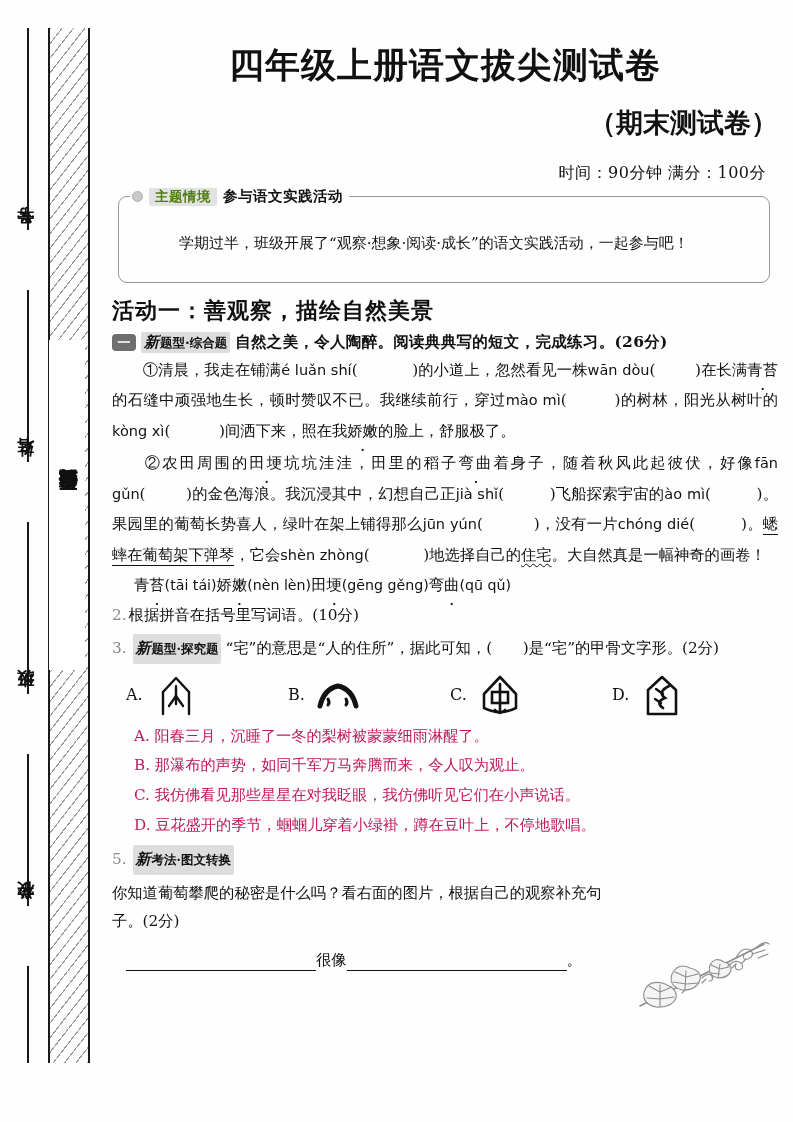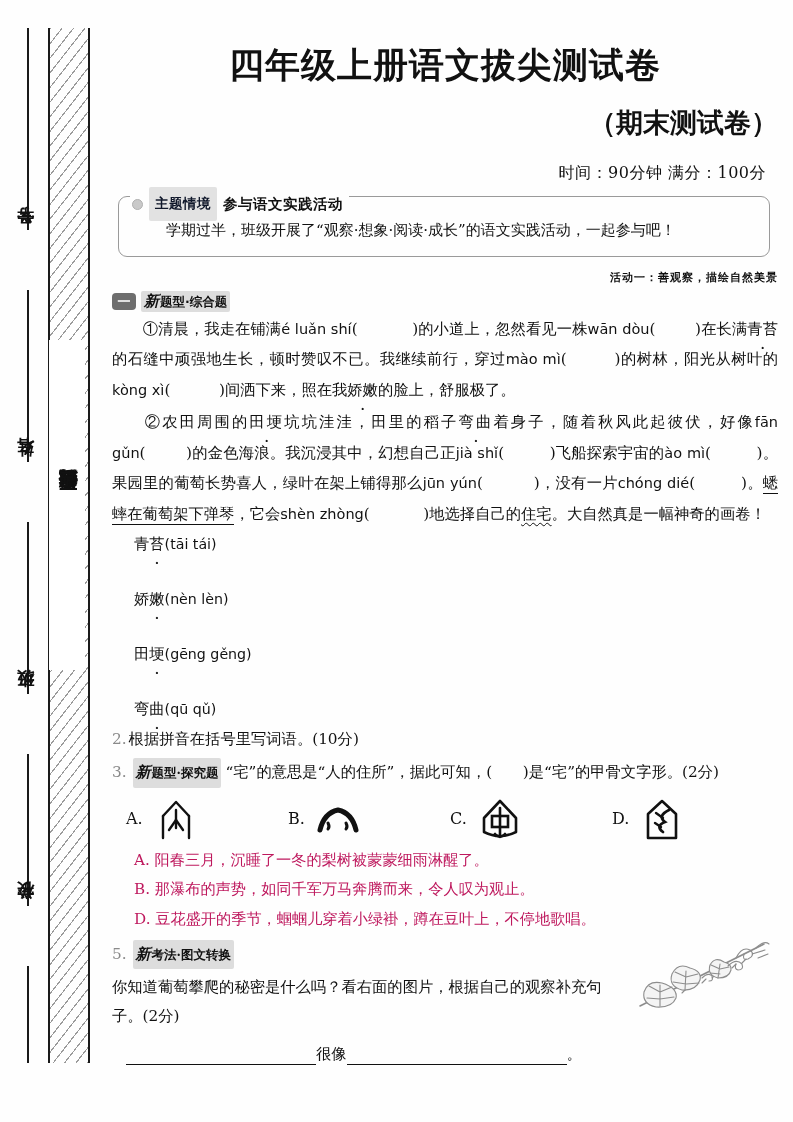--- a/index.html
+++ b/index.html
@@ -105,37 +105,37 @@
     padding:0 6px 0 2px;
     display:flex;align-items:center;gap:6px;
     white-space:nowrap;
   }
   .theme-dot{
     width:9px;height:9px;border-radius:50%;
     background:#c9c9c9;border:1px solid #b0b0b0;
     display:inline-block;
   }
   .tag-gray{
-    background:#e2e2e2;color:#0f172a;
+    background:#e2e2e2;color:#4d7c0f;
     font-size:13.5px;font-weight:700;
-    padding:8px 6px;border-radius:2px;
+    padding:0 6px;border-radius:2px;
     letter-spacing:0.5px;
   }
   .theme-sub{
     font-size:14.5px;font-weight:700;color:#111;letter-spacing:0.5px;
   }
   .theme-text{
     font-family:"DejaVu Serif","Liberation Serif",serif;
     font-size:15px;
     text-indent:2em;
-    margin:5px;
+    margin:18px;
   }
   .activity{
-    text-align:right;
-    font-size:11px;font-weight:700;
+    text-align:left;
+    font-size:22px;font-weight:700;
     margin:13px 0 6px 0;
     letter-spacing:1px;
     font-family:Liberation Serif, serif;
   }
   
   .sec-head{
     display:flex;align-items:center;gap:5px;
     margin:4px 0 2px 0;
     flex-wrap:wrap;
   }
@@ -192,25 +192,24 @@
   .q{
     font-family:"DejaVu Serif","Liberation Serif",serif;
     font-size:15.3px;
     line-height:1.85;
     color:#111;
     margin:5px 0 0 0;
   }
   .qnum{color:#8a8a8a;font-weight:400;margin-right:2px;}
   .q-inline{display:flex;align-items:baseline;gap:4px;flex-wrap:wrap;}
   .pron-row{
-    display:flex;gap:34px;
+    display:flex;
     margin:4px 0 0 22px;
     font-family:"DejaVu Serif","Liberation Serif",serif;
     font-size:15.3px;
-    flex-direction:column;
   }
   .pron-item{white-space:nowrap;}
   .pron-item .py{font-family:"DejaVu Sans","Liberation Sans",sans-serif;font-size:14.2px;}
   
   .oracle-row{
     display:flex;align-items:center;
     margin:8px 0 4px 14px;
     gap:0;
   }
   .oracle-opt{
@@ -302,20 +301,21 @@
     </div>
 
     <div class="activity">活动一：善观察，描绘自然美景</div>
 
     <div class="sec-head">
       <span class="num-badge">一</span>
       <span class="tag-new">
           <span class="big">新</span>
           <span>题型·综合题</span>
         </span>
+      <span class="sec-title">自然之美，令人陶醉。阅读典典写的短文，完成练习。(26分)</span>
     </div>
 
     <p class="passage">
       <span class="indent"></span><span>①</span><span>清晨，我走在铺满</span><span class="pinyin">é luǎn shí</span>(<span>&nbsp;&nbsp;&nbsp;&nbsp;&nbsp;&nbsp;&nbsp;&nbsp;&nbsp;&nbsp;&nbsp;</span>)<span>的小道上，忽然看见一株</span><span class="pinyin">wān dòu</span>(<span>&nbsp;&nbsp;&nbsp;&nbsp;&nbsp;&nbsp;&nbsp;&nbsp;</span>)<span>在长满</span><span class="dotted">青苔</span><span>的石缝中顽强地生长，顿时赞叹不已。我继续前行，穿过</span><span class="pinyin">mào mì</span>(<span>&nbsp;&nbsp;&nbsp;&nbsp;&nbsp;&nbsp;&nbsp;&nbsp;&nbsp;</span>)<span>的树林，阳光从树叶的</span><span class="pinyin">kòng xì</span>(<span>&nbsp;&nbsp;&nbsp;&nbsp;&nbsp;&nbsp;&nbsp;&nbsp;&nbsp;&nbsp;</span>)<span>间洒下来，照在我</span><span class="dotted">娇嫩</span><span>的脸上，舒服极了。</span>
     </p>
 
     <p class="passage">
       <span class="indent"></span><span>②</span><span>农田周围的</span><span class="dotted">田埂</span><span>坑坑洼洼，田里的稻子</span><span class="dotted">弯曲</span><span>着身子，随着秋风此起彼伏，好像</span><span class="pinyin">fān gǔn</span>(<span>&nbsp;&nbsp;&nbsp;&nbsp;&nbsp;&nbsp;&nbsp;&nbsp;</span>)<span>的金色海浪。我沉浸其中，幻想自己正</span><span class="pinyin">jià shǐ</span>(<span>&nbsp;&nbsp;&nbsp;&nbsp;&nbsp;&nbsp;&nbsp;&nbsp;&nbsp;</span>)<span>飞船探索宇宙的</span><span class="pinyin">ào mì</span>(<span>&nbsp;&nbsp;&nbsp;&nbsp;&nbsp;&nbsp;&nbsp;&nbsp;&nbsp;</span>)<span>。果园里的葡萄长势喜人，绿叶在架上铺得那么</span><span class="pinyin">jūn yún</span>(<span>&nbsp;&nbsp;&nbsp;&nbsp;&nbsp;&nbsp;&nbsp;&nbsp;&nbsp;&nbsp;</span>)<span>，没有一片</span><span class="pinyin">chóng dié</span>(<span>&nbsp;&nbsp;&nbsp;&nbsp;&nbsp;&nbsp;&nbsp;&nbsp;&nbsp;</span>)<span>。</span><span class="uline">蟋蟀在葡萄架下弹琴</span><span>，它会</span><span class="pinyin">shèn zhòng</span>(<span>&nbsp;&nbsp;&nbsp;&nbsp;&nbsp;&nbsp;&nbsp;&nbsp;&nbsp;&nbsp;&nbsp;</span>)<span>地选择自己的</span><span class="wave">住宅</span><span>。大自然真是一幅神奇的画卷！</span>
     </p>
 
@@ -374,20 +374,21 @@
           <path d="M30 14 Q18 20 26 26 Q16 30 24 36" fill="none" stroke="#111" stroke-width="2.8" stroke-linecap="round"></path>
           <path d="M17 17 L24 22" fill="none" stroke="#111" stroke-width="2.4" stroke-linecap="round"></path>
           <path d="M16 27 L22 31" fill="none" stroke="#111" stroke-width="2.4" stroke-linecap="round"></path>
         </svg>
       </span>
     </div>
 
     <div class="choices">
       <div class="choice">A. 阳春三月，沉睡了一冬的梨树被蒙蒙细雨淋醒了。</div>
       <div class="choice">B. 那瀑布的声势，如同千军万马奔腾而来，令人叹为观止。</div>
+      <div class="choice">C. 我仿佛看见那些星星在对我眨眼，我仿佛听见它们在小声说话。</div>
       <div class="choice">D. 豆花盛开的季节，蝈蝈儿穿着小绿褂，蹲在豆叶上，不停地歌唱。</div>
     </div>
 
     <div class="q q-inline" style="padding-right:150px;">
       <span class="qnum">5.</span>
         <span class="tag-new">
           <span class="big">新</span>
           <span>考法·图文转换</span>
         </span>
         <span>你知道葡萄攀爬的秘密是什么吗？看右面的图片，根据自己的观察补充句子。(2分)</span>

